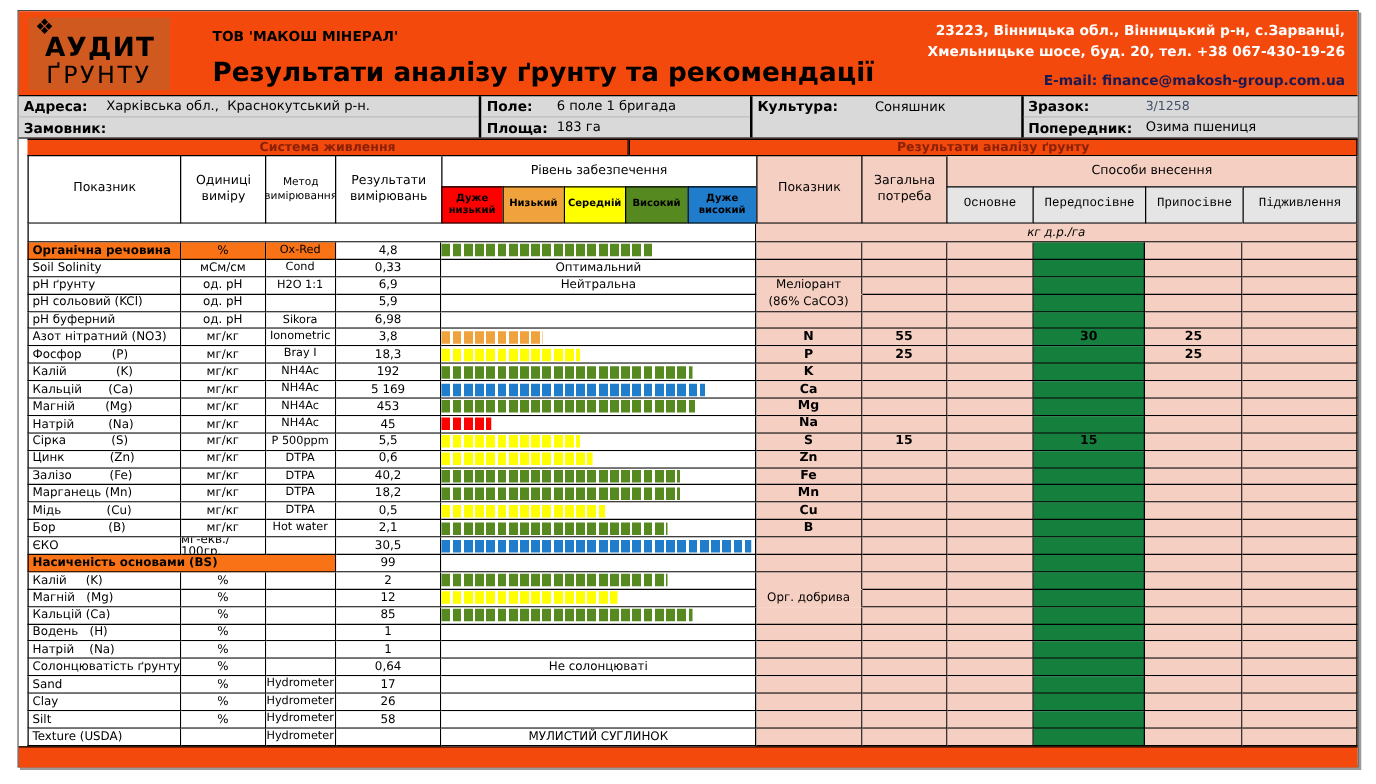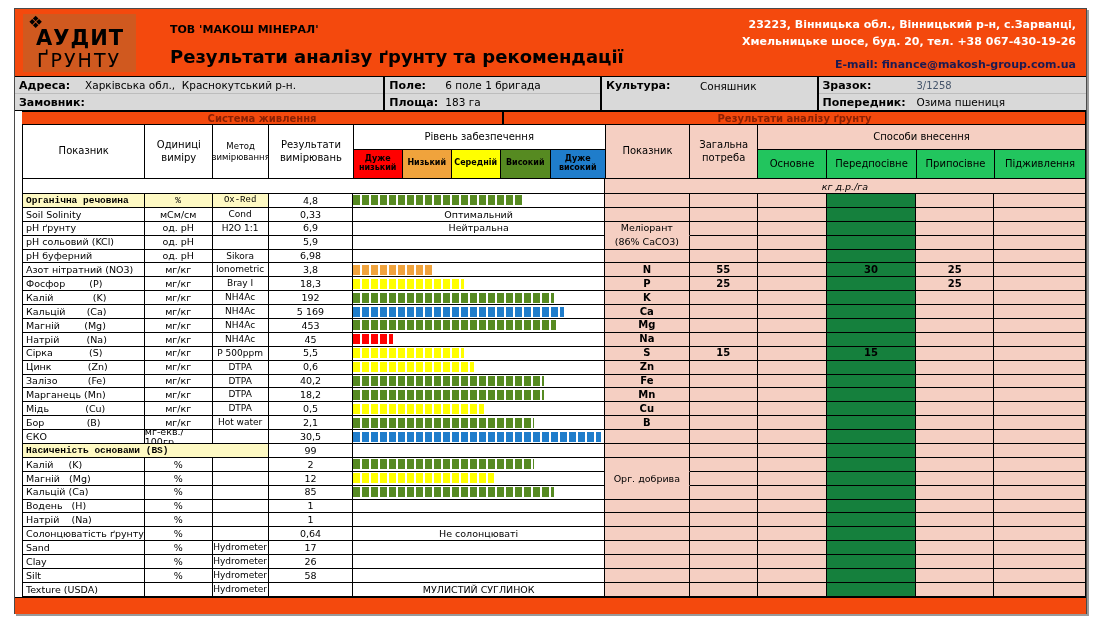--- a/index.html
+++ b/index.html
@@ -9,21 +9,21 @@
   .page{position:absolute;left:14px;top:8px;width:1073px;height:606px;border:1px solid #4a4a4a;
         box-shadow:2px 2px 0 #9a9a9a;background:#fff;display:flex;flex-direction:column;}
 
   
   .hdr{position:relative;height:67px;background:#F4490D;flex:none;}
   .logo{position:absolute;left:8px;top:5px;width:113px;height:58px;background:#D0591F;}
   .logo-icon{position:absolute;left:5px;top:-2px;font-size:17px;color:#000;}
   .logo-t1{position:absolute;left:13px;top:12px;font-size:21px;font-weight:bold;letter-spacing:1px;}
   .logo-t2{position:absolute;left:14px;top:35px;font-size:19px;letter-spacing:2px;}
   .hdr-company{position:absolute;left:155px;top:14px;font-size:11px;font-weight:bold;}
-  .hdr-title{position:absolute;left:155px;top:37px;font-size:18px;font-weight:bold;}
+  .hdr-title{position:absolute;left:155px;top:37px;font-size:21px;font-weight:bold;}
   .hdr-right{position:absolute;right:10px;top:7px;text-align:right;}
   .hdr-addr{font-size:11px;font-weight:bold;color:#fff;line-height:17px;}
   .hdr-mail{font-size:11px;font-weight:bold;color:#1A1A52;margin-top:8px;}
 
   
   .infobar{height:35px;background:#D9D9D9;border-top:1px solid #000;border-bottom:1px solid #000;
            display:flex;flex:none;}
   .isec{display:flex;flex-direction:column;}
   .isec + .isec{border-left:2px solid #000;}
   .irow{display:flex;height:17.5px;align-items:center;}
@@ -56,41 +56,41 @@
   .lvl{border:1px solid #000;border-right:none;display:flex;align-items:center;justify-content:center;
        text-align:center;font-size:8px;font-weight:bold;line-height:1.1;padding:2px 1px;}
   .lvl0{width:49px;} .lvl1{width:49px;} .lvl2{width:49px;} .lvl3{width:50px;} .lvl4{width:55px;}
   .pink{background:#F5CFC2;}
   .hc-rind{width:85px;} .hc-rtotal{width:68px;}
   .hc-wayswrap{width:329px;display:flex;flex-direction:column;border-top:1px solid #000;}
   .hc-waystitle{height:24px;display:flex;align-items:center;justify-content:center;font-size:10px;
                 background:#F5CFC2;border-left:1px solid #000;border-right:1px solid #000;}
   .hc-waycells{height:31px;display:flex;}
   .wc{border:1px solid #000;border-right:none;display:flex;align-items:center;justify-content:center;
-      font-size:10px;background:#22c55e;}
+      font-size:10px;background:#e5e5e5;font-family:Liberation Mono, monospace;}
   .wc-osn{width:69px;} .wc-pered{width:90px;} .wc-pryp{width:78px;} .wc-pidz{width:92px;border-right:1px solid #000;}
 
   
   .urow{display:flex;height:15px;flex:none;font-style:italic;}
   .ublank{width:584px;background:#fff;border:1px solid #000;border-top:none;}
   .uunits{width:482px;background:#F5CFC2;border:1px solid #000;border-top:none;border-left:none;
           display:flex;align-items:center;justify-content:center;font-size:9.5px;}
 
   
   .rows{flex:none;}
   .trow{display:flex;height:13.9px;}
   .cell{border-right:1px solid #000;border-bottom:1px solid #000;background:#fff;font-size:9.5px;
         display:flex;align-items:center;justify-content:center;overflow:hidden;line-height:1;}
   .c-label{width:123px;justify-content:flex-start;padding-left:3px;white-space:pre;border-left:1px solid #000;}
   .c-label.w3{width:247px;}
   .c-unit{width:68px;} .c-method{width:56px;font-size:9px;} .c-value{width:85px;}
   .c-level{width:252px;justify-content:flex-start;padding:0;position:relative;}
   .c-level .ltext{width:100%;text-align:center;font-size:9.5px;}
   .bar{height:10px;flex:none;}
-  .g{background:#fef9c3;font-family:Liberation Mono, monospace;}
+  .g{background:#f97316;}
   .bold{font-weight:bold;}
   .r-ind{width:85px;background:#F5CFC2;font-size:9.5px;}
   .r-total{width:68px;background:#F5CFC2;font-weight:bold;font-size:10px;}
   .r-osn{width:69px;background:#F5CFC2;font-weight:bold;font-size:10px;}
   .r-pered{width:90px;background:#15803d;font-weight:bold;font-size:10px;}
   .r-pryp{width:78px;background:#F5CFC2;font-weight:bold;font-size:10px;}
   .r-pidz{width:92px;background:#F5CFC2;font-weight:bold;font-size:10px;}
   .r-ind.b{font-weight:bold;font-size:10px;}
   .nb{border-bottom-color:#F5CFC2;}
 

